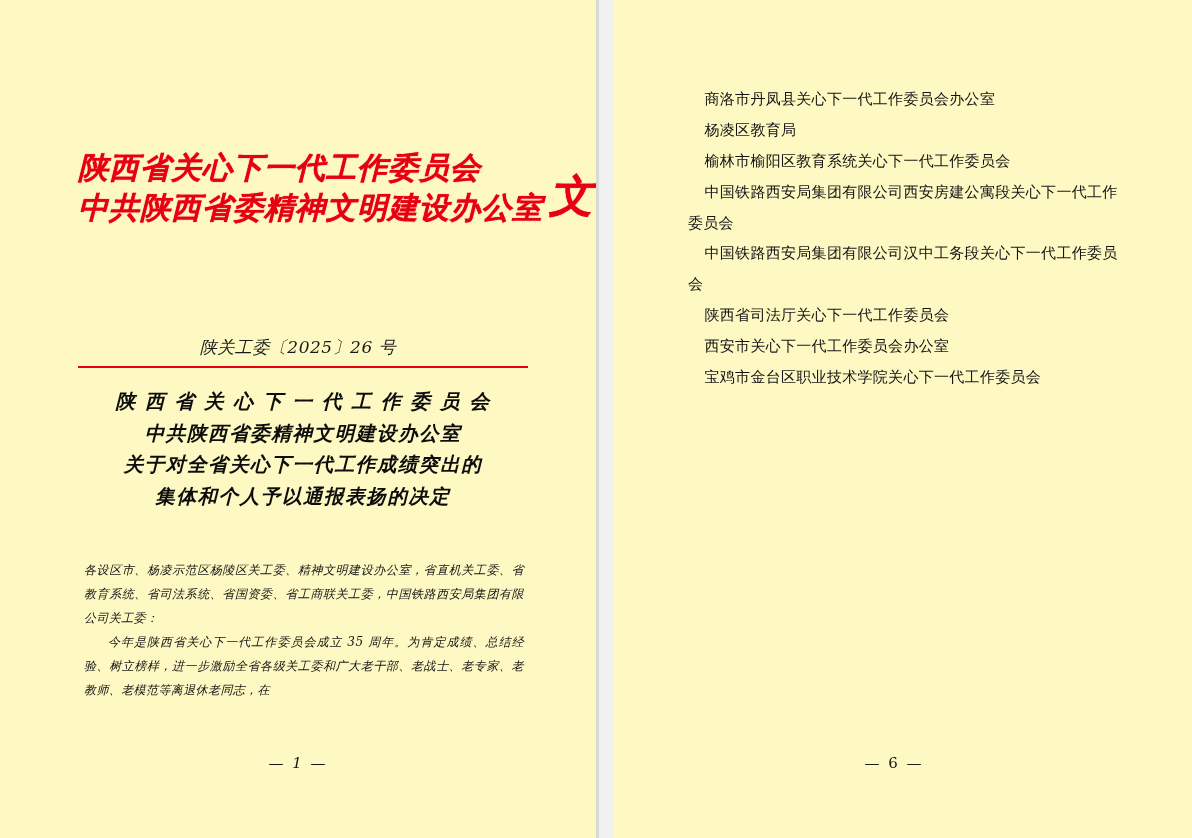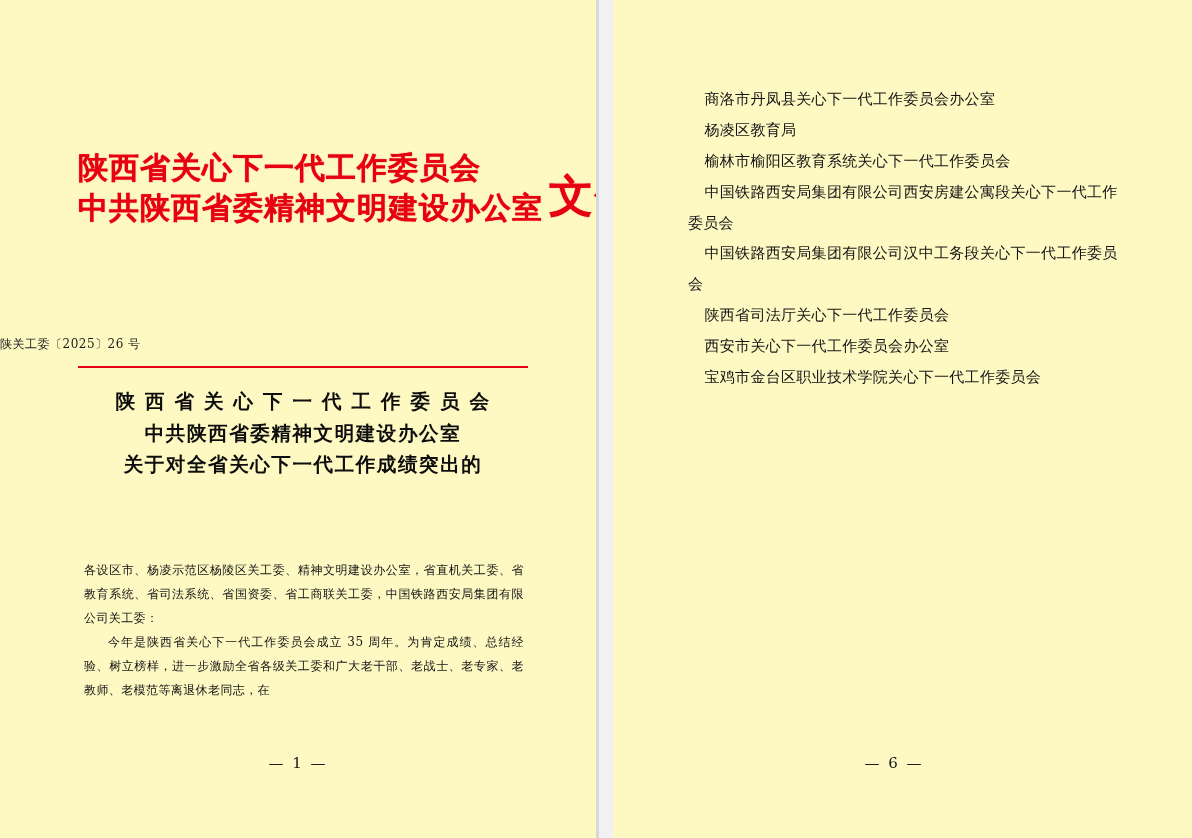--- a/index.html
+++ b/index.html
@@ -22,20 +22,21 @@
   }
   .page {
     position: relative;
     background: #fef9c3;
     height: 838px;
     box-sizing: border-box;
   }
   .page-left {
     width: 596px;
     padding: 0;
+    font-style: italic;
   }
   .page-right {
     width: 596px;
     padding: 0;
   }
   .gutter {
     position: absolute;
     left: 596px;
     top: 0;
     width: 3px;
@@ -88,22 +89,22 @@
     margin-top: 18px;
     white-space: nowrap;
     text-shadow: 0 0 1px #e60012;
   }
 
   .docnum {
     position: absolute;
     left: 0;
     top: 336px;
     width: 596px;
-    text-align: left;
-    font-size: 12px;
+    text-align: center;
+    font-size: 17px;
     letter-spacing: 0.5px;
     color: #1a1a1a;
     font-family: "DejaVu Serif", serif;
   }
   .redrule {
     position: absolute;
     left: 78px;
     top: 366px;
     width: 450px;
     height: 2px;
@@ -210,20 +211,21 @@
     </div>
 
     <div class="docnum">陕关工委〔2025〕26 号</div>
 
     <div class="redrule"></div>
 
     <div class="title-block">
       <div class="title-line">陕 西 省 关 心 下 一 代 工 作 委 员 会</div>
       <div class="title-line">中共陕西省委精神文明建设办公室</div>
       <div class="title-line">关于对全省关心下一代工作成绩突出的</div>
+      <div class="title-line">集体和个人予以通报表扬的决定</div>
     </div>
 
     <div class="body-block">
       <p class="body-p">各设区市、杨凌示范区杨陵区关工委、精神文明建设办公室，省直机关工委、省教育系统、省司法系统、省国资委、省工商联关工委，中国铁路西安局集团有限公司关工委：</p>
       <p class="body-p indent">今年是陕西省关心下一代工作委员会成立 35 周年。为肯定成绩、总结经验、树立榜样，进一步激励全省各级关工委和广大老干部、老战士、老专家、老教师、老模范等离退休老同志，在</p>
     </div>
 
     <div class="folio folio-left">— 1 —</div>
   </div>
 

